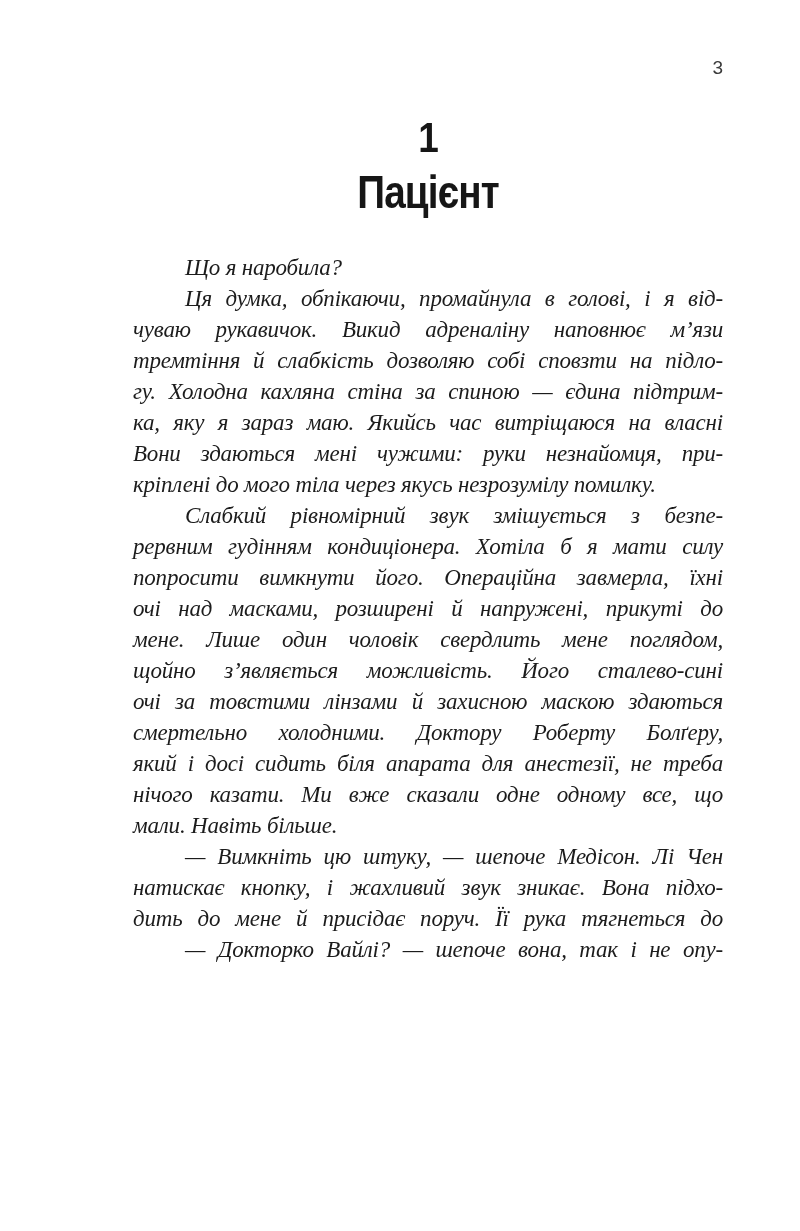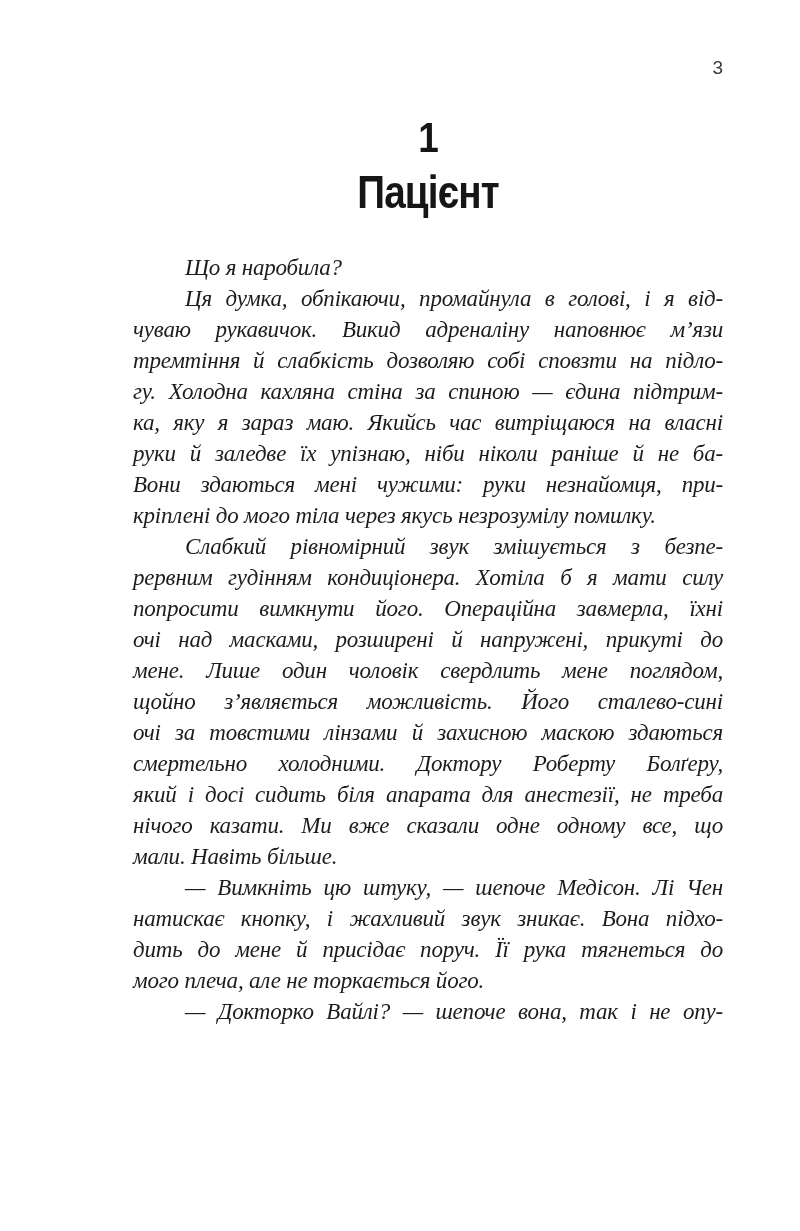--- a/index.html
+++ b/index.html
@@ -96,42 +96,40 @@
 
   <div class="text-block">
     <div class="opening-line">Що я наробила?</div>
     <div id="paragraphs">
         <div class="paragraph">
           <div class="line first">Ця думка, обпікаючи, промайнула в голові, і я від-</div>
           <div class="line">чуваю рукавичок. Викид адреналіну наповнює м’язи</div>
           <div class="line">тремтіння й слабкість дозволяю собі сповзти на підло-</div>
           <div class="line">гу. Холодна кахляна стіна за спиною — єдина підтрим-</div>
           <div class="line">ка, яку я зараз маю. Якийсь час витріщаюся на власні</div>
-          <div class="line">руки й заледве їх упізнаю, ніби ніколи раніше й не ба-</div>
           <div class="line">Вони здаються мені чужими: руки незнайомця, при-</div>
           <div class="line last">кріплені до мого тіла через якусь незрозумілу помилку.</div>
         </div>
         <div class="paragraph">
           <div class="line first">Слабкий рівномірний звук змішується з безпе-</div>
           <div class="line">рервним гудінням кондиціонера. Хотіла б я мати силу</div>
           <div class="line">попросити вимкнути його. Операційна завмерла, їхні</div>
           <div class="line">очі над масками, розширені й напружені, прикуті до</div>
           <div class="line">мене. Лише один чоловік свердлить мене поглядом,</div>
           <div class="line">щойно з’являється можливість. Його сталево-сині</div>
           <div class="line">очі за товстими лінзами й захисною маскою здаються</div>
           <div class="line">смертельно холодними. Доктору Роберту Болґеру,</div>
           <div class="line">який і досі сидить біля апарата для анестезії, не треба</div>
           <div class="line">нічого казати. Ми вже сказали одне одному все, що</div>
           <div class="line last">мали. Навіть більше.</div>
         </div>
         <div class="paragraph">
           <div class="line first">— Вимкніть цю штуку, — шепоче Медісон. Лі Чен</div>
           <div class="line">натискає кнопку, і жахливий звук зникає. Вона підхо-</div>
           <div class="line">дить до мене й присідає поруч. Її рука тягнеться до</div>
-          <div class="line last">мого плеча, але не торкається його.</div>
         </div>
         <div class="paragraph">
           <div class="line first">— Докторко Вайлі? — шепоче вона, так і не опу-</div>
         </div>
       </div>
   </div>
 
 </div>
 
 </body></html>

